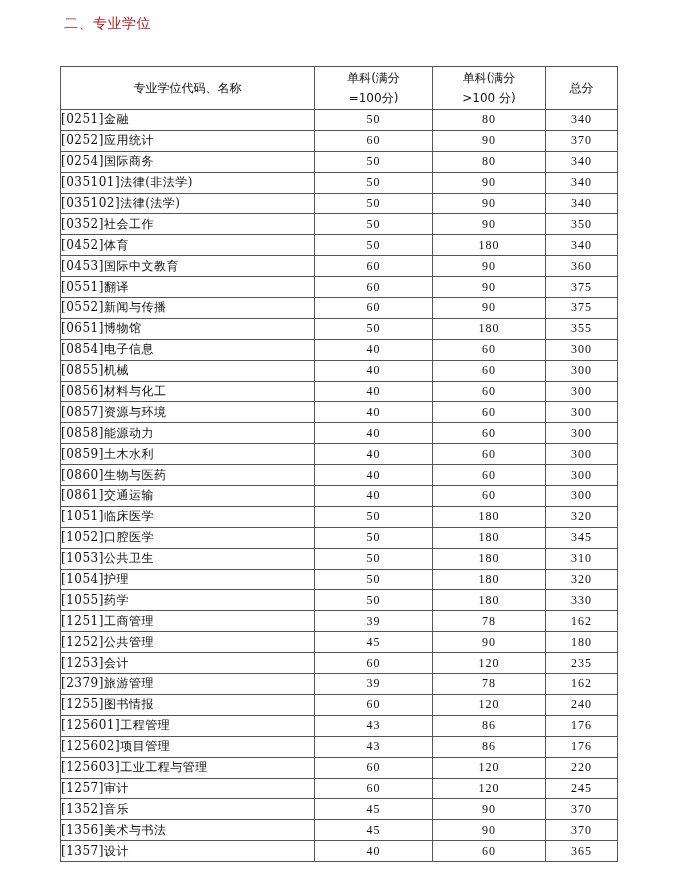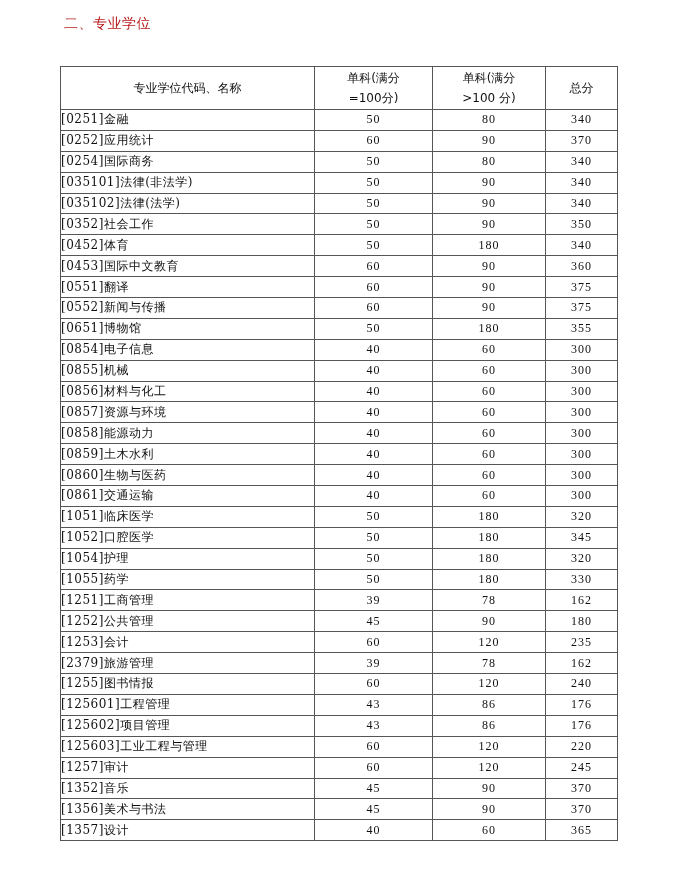--- a/index.html
+++ b/index.html
@@ -216,20 +216,26 @@
         <td class="num">180</td>
         <td class="num">320</td>
       </tr>
       <tr>
         <td class="name">[1052]口腔医学</td>
         <td class="num">50</td>
         <td class="num">180</td>
         <td class="num">345</td>
       </tr>
       <tr>
+        <td class="name">[1053]公共卫生</td>
+        <td class="num">50</td>
+        <td class="num">180</td>
+        <td class="num">310</td>
+      </tr>
+      <tr>
         <td class="name">[1054]护理</td>
         <td class="num">50</td>
         <td class="num">180</td>
         <td class="num">320</td>
       </tr>
       <tr>
         <td class="name">[1055]药学</td>
         <td class="num">50</td>
         <td class="num">180</td>
         <td class="num">330</td>

